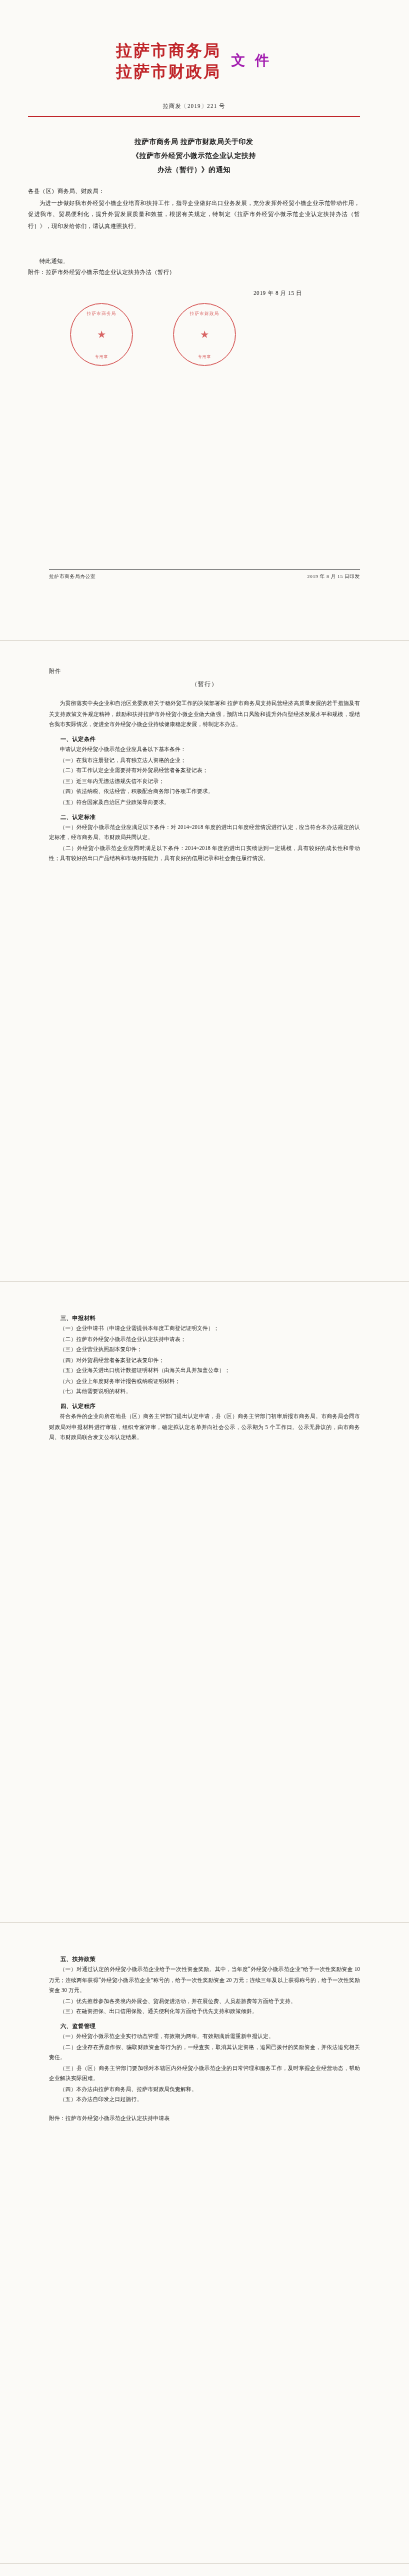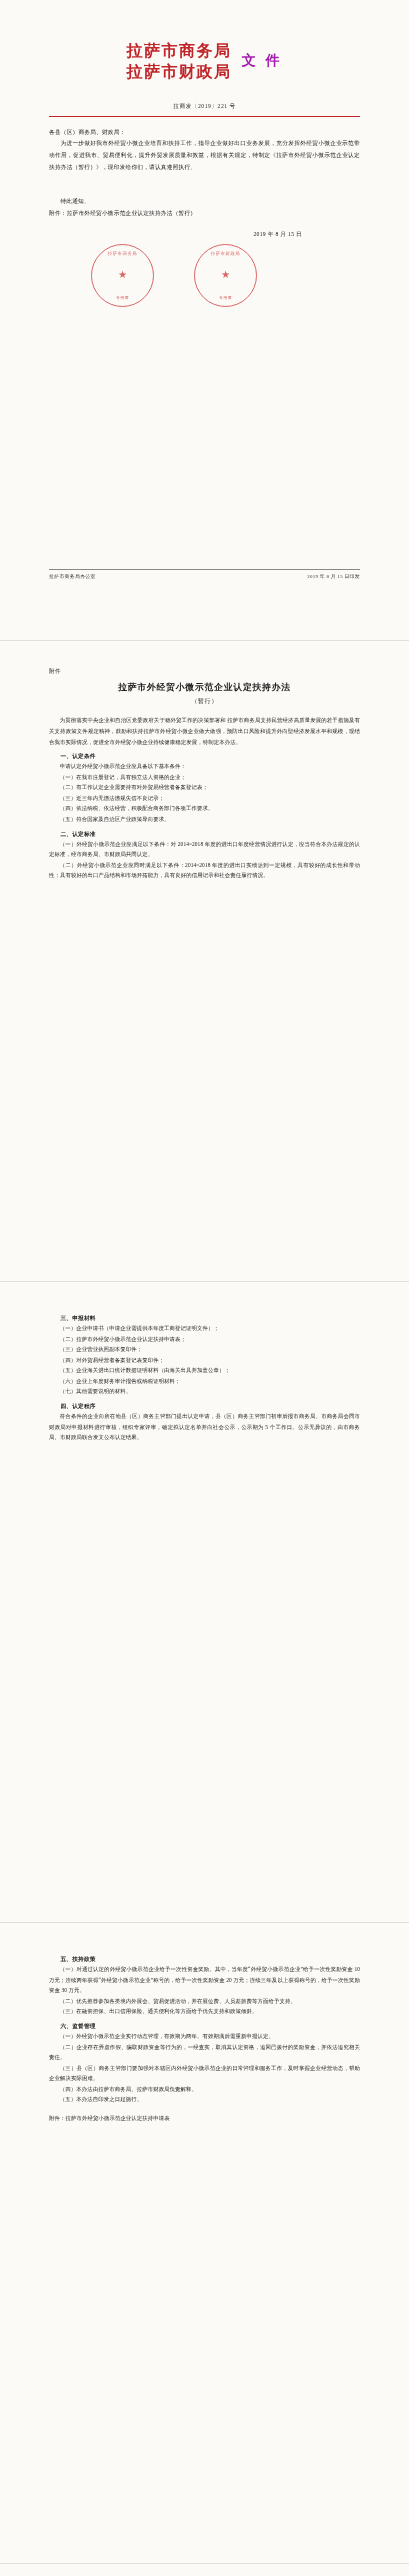--- a/index.html
+++ b/index.html
@@ -17,21 +17,21 @@
     background: #fdfcfa;
   }
   
   .sheet {
     width: 409px;
     box-sizing: border-box;
     position: relative;
     background: #fbfaf7;
     border-bottom: 0.5px solid #e2ded6;
   }
-  .s1 { height: 641px; padding: 31px 49px 0 49px; }
+  .s1 { height: 641px; padding: 31px 49px 0 28px; }
   .s2 { height: 641px; padding: 27px 49px 0 49px; }
   .s3 { height: 641px; padding: 27px 49px 0 49px; }
   .s4 { height: 641px; padding: 27px 49px 0 49px; }
   .s5 { height: 641px; padding: 27px 49px 0 49px; }
 
   
   .masthead {
     text-align: center;
     position: relative;
     margin-top: 9.3px;
@@ -201,20 +201,25 @@
       <div class="mast-lines">
         <div class="mast-line">拉萨市商务局</div>
         <div class="mast-line">拉萨市财政局</div>
       </div>
       <span class="mast-wen">文 件</span>
     </div>
 
     <div class="doc-number">拉商发〔2019〕221 号</div>
     <div class="red-rule"></div>
 
+    <div class="doc-title">
+      <div>拉萨市商务局 拉萨市财政局关于印发</div>
+      <div>《拉萨市外经贸小微示范企业认定扶持</div>
+      <div>办法（暂行）》的通知</div>
+    </div>
 
     <div class="body-text">
       <p class="noind">各县（区）商务局、财政局：</p>
       <p>为进一步做好我市外经贸小微企业培育和扶持工作，指导企业做好出口业务发展，充分发挥外经贸小微企业示范带动作用，促进我市、贸易便利化，提升外贸发展质量和效益，根据有关规定，特制定《拉萨市外经贸小微示范企业认定扶持办法（暂行）》，现印发给你们，请认真遵照执行。</p>
     </div>
 
     <div class="gap-lg"></div>
     <div class="body-text">
       <p>特此通知。</p>
       <p class="noind">附件：拉萨市外经贸小微示范企业认定扶持办法（暂行）</p>
@@ -239,21 +244,20 @@
       <div class="footer-rule"></div>
       <div class="footer-line">
         <span>拉萨市商务局办公室</span>
         <span>2019 年 8 月 15 日印发</span>
       </div>
     </div>
   </div>
 
   <div class="sheet s2">
     <div class="attach-label">附件</div>
-    <div class="att-title">拉萨市外经贸小微示范企业认定扶持办法</div>
     <div class="att-sub">（暂行）</div>
 
     <div style="height:9.3px"></div>
     <p class="para">为贯彻落实中央企业和自治区党委政府关于稳外贸工作的决策部署和 拉萨市商务局支持民营经济高质量发展的若干措施及有关支持政策文件规定精神，鼓励和扶持拉萨市外经贸小微企业做大做强，预防出口风险和提升外向型经济发展水平和规模，现结合我市实际情况，促进全市外经贸小微企业持续健康稳定发展，特制定本办法。</p>
 
     <div class="sec-head">一、认定条件</div>
     <p class="para">申请认定外经贸小微示范企业应具备以下基本条件：</p>
     <p class="para">（一）在我市注册登记，具有独立法人资格的企业；</p>
     <p class="para">（二）有工作认定企业需要持有对外贸易经营者备案登记表；</p>
     <p class="para">（三）近三年内无违法违规失信不良记录；</p>

